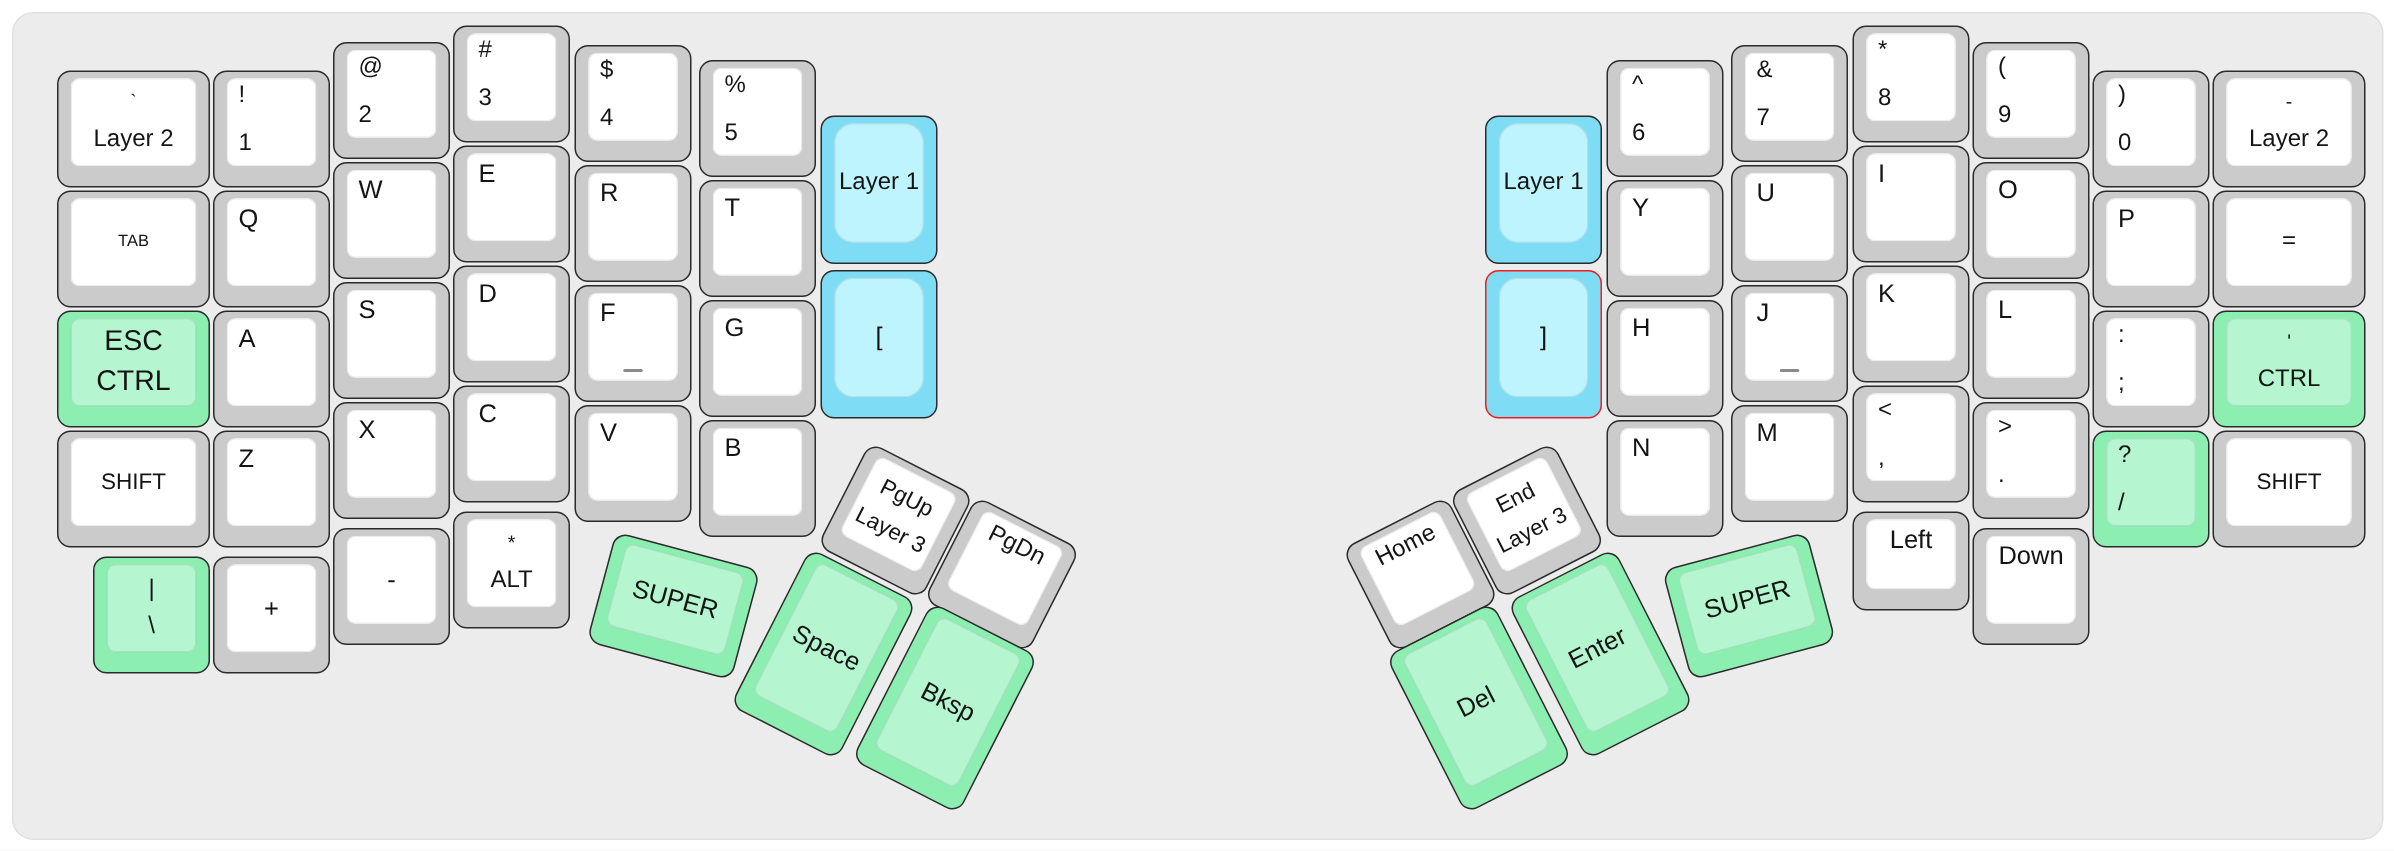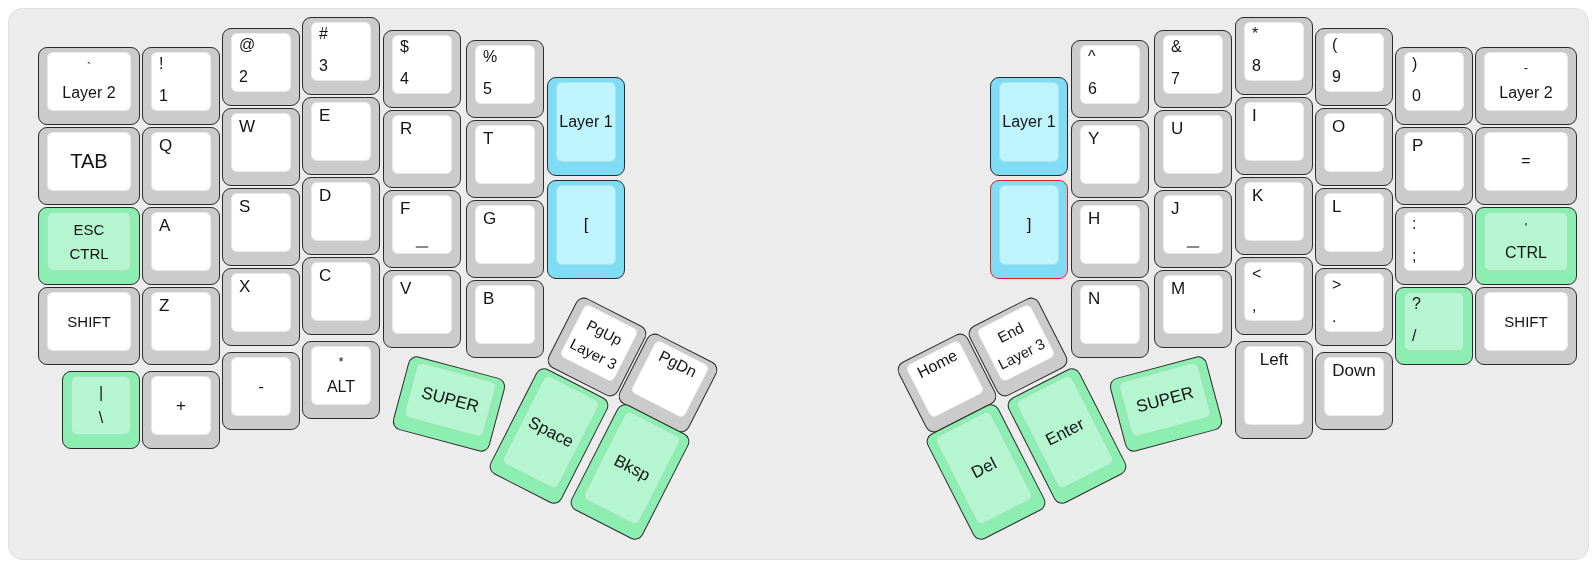--- a/index.html
+++ b/index.html
@@ -17,21 +17,21 @@
   .key{
     position:absolute;box-sizing:border-box;
     border:1.6px solid var(--key-border,#2b2b2b);
     border-radius:9px;
   }
   .key.white{background:var(--white-outer,#cbcbcb);}
   .key.white .face{background:var(--white-face,#ffffff);}
   .key.green{background:var(--green-outer,#8deeb2);}
   .key.green .face{background:var(--green-face,#b5f6d0);}
   .key.blue{background:var(--blue-outer,#7edcf4);}
-  .key.blue .face{background:var(--blue-face,#bdf4fe);}
+  .key.blue .face{background:var(--blue-face,#bdf4fe);border-radius:13px;}
   .key.red-border{border-color:var(--red-border,#f31c1c);}
   .face{
     position:absolute;left:8px;right:8px;top:4px;bottom:13px;
     border-radius:6px;border:1px solid rgba(0,0,0,0.08);
     box-sizing:border-box;
     display:flex;flex-direction:column;
     color:var(--key-text,#141414);
     line-height:1.15;
   }
   
@@ -51,26 +51,26 @@
 
 <div class="panel"></div>
 <div class="stage" id="stage">
     <div class="key white m-tc2" style="left: 38px; top: 47px; width: 102px; height: 78px;">
       <div class="face" style="font-size: 16px;">
         <span class="small">`</span>
         <span>Layer 2</span>
       </div>
     </div>
     <div class="key white m-c1" style="left: 38px; top: 127px; width: 102px; height: 78px;">
-      <div class="face" style="font-size: 20px; align-items: center;">
+      <div class="face" style="font-size: 11px; align-items: center;">
         <span>TAB</span>
       </div>
     </div>
     <div class="key green m-tc2" style="left: 38px; top: 207px; width: 102px; height: 78px;">
-      <div class="face" style="font-size: 15px;">
+      <div class="face" style="font-size: 19px;">
         <span>ESC</span>
         <span>CTRL</span>
       </div>
     </div>
     <div class="key white m-c1" style="left: 38px; top: 287px; width: 102px; height: 78px;">
       <div class="face" style="font-size: 15px;">
         <span>SHIFT</span>
       </div>
     </div>
     <div class="key green m-tc2" style="left: 62px; top: 371px; width: 78px; height: 78px;">
@@ -305,21 +305,21 @@
       <div class="face">
         <span>K</span>
       </div>
     </div>
     <div class="key white m-tl2" style="left: 1235px; top: 257px; width: 78px; height: 78px;">
       <div class="face">
         <span>&lt;</span>
         <span>,</span>
       </div>
     </div>
-    <div class="key white m-tc1" style="left: 1235px; top: 341px; width: 78px; height: 98px;">
+    <div class="key white m-tc1" style="left: 1235px; top: 341px; width: 78px; height: 66px;">
       <div class="face">
         <span>Left</span>
       </div>
     </div>
     <div class="key white m-tl2" style="left: 1315px; top: 28px; width: 78px; height: 78px;">
       <div class="face">
         <span>(</span>
         <span>9</span>
       </div>
     </div>

